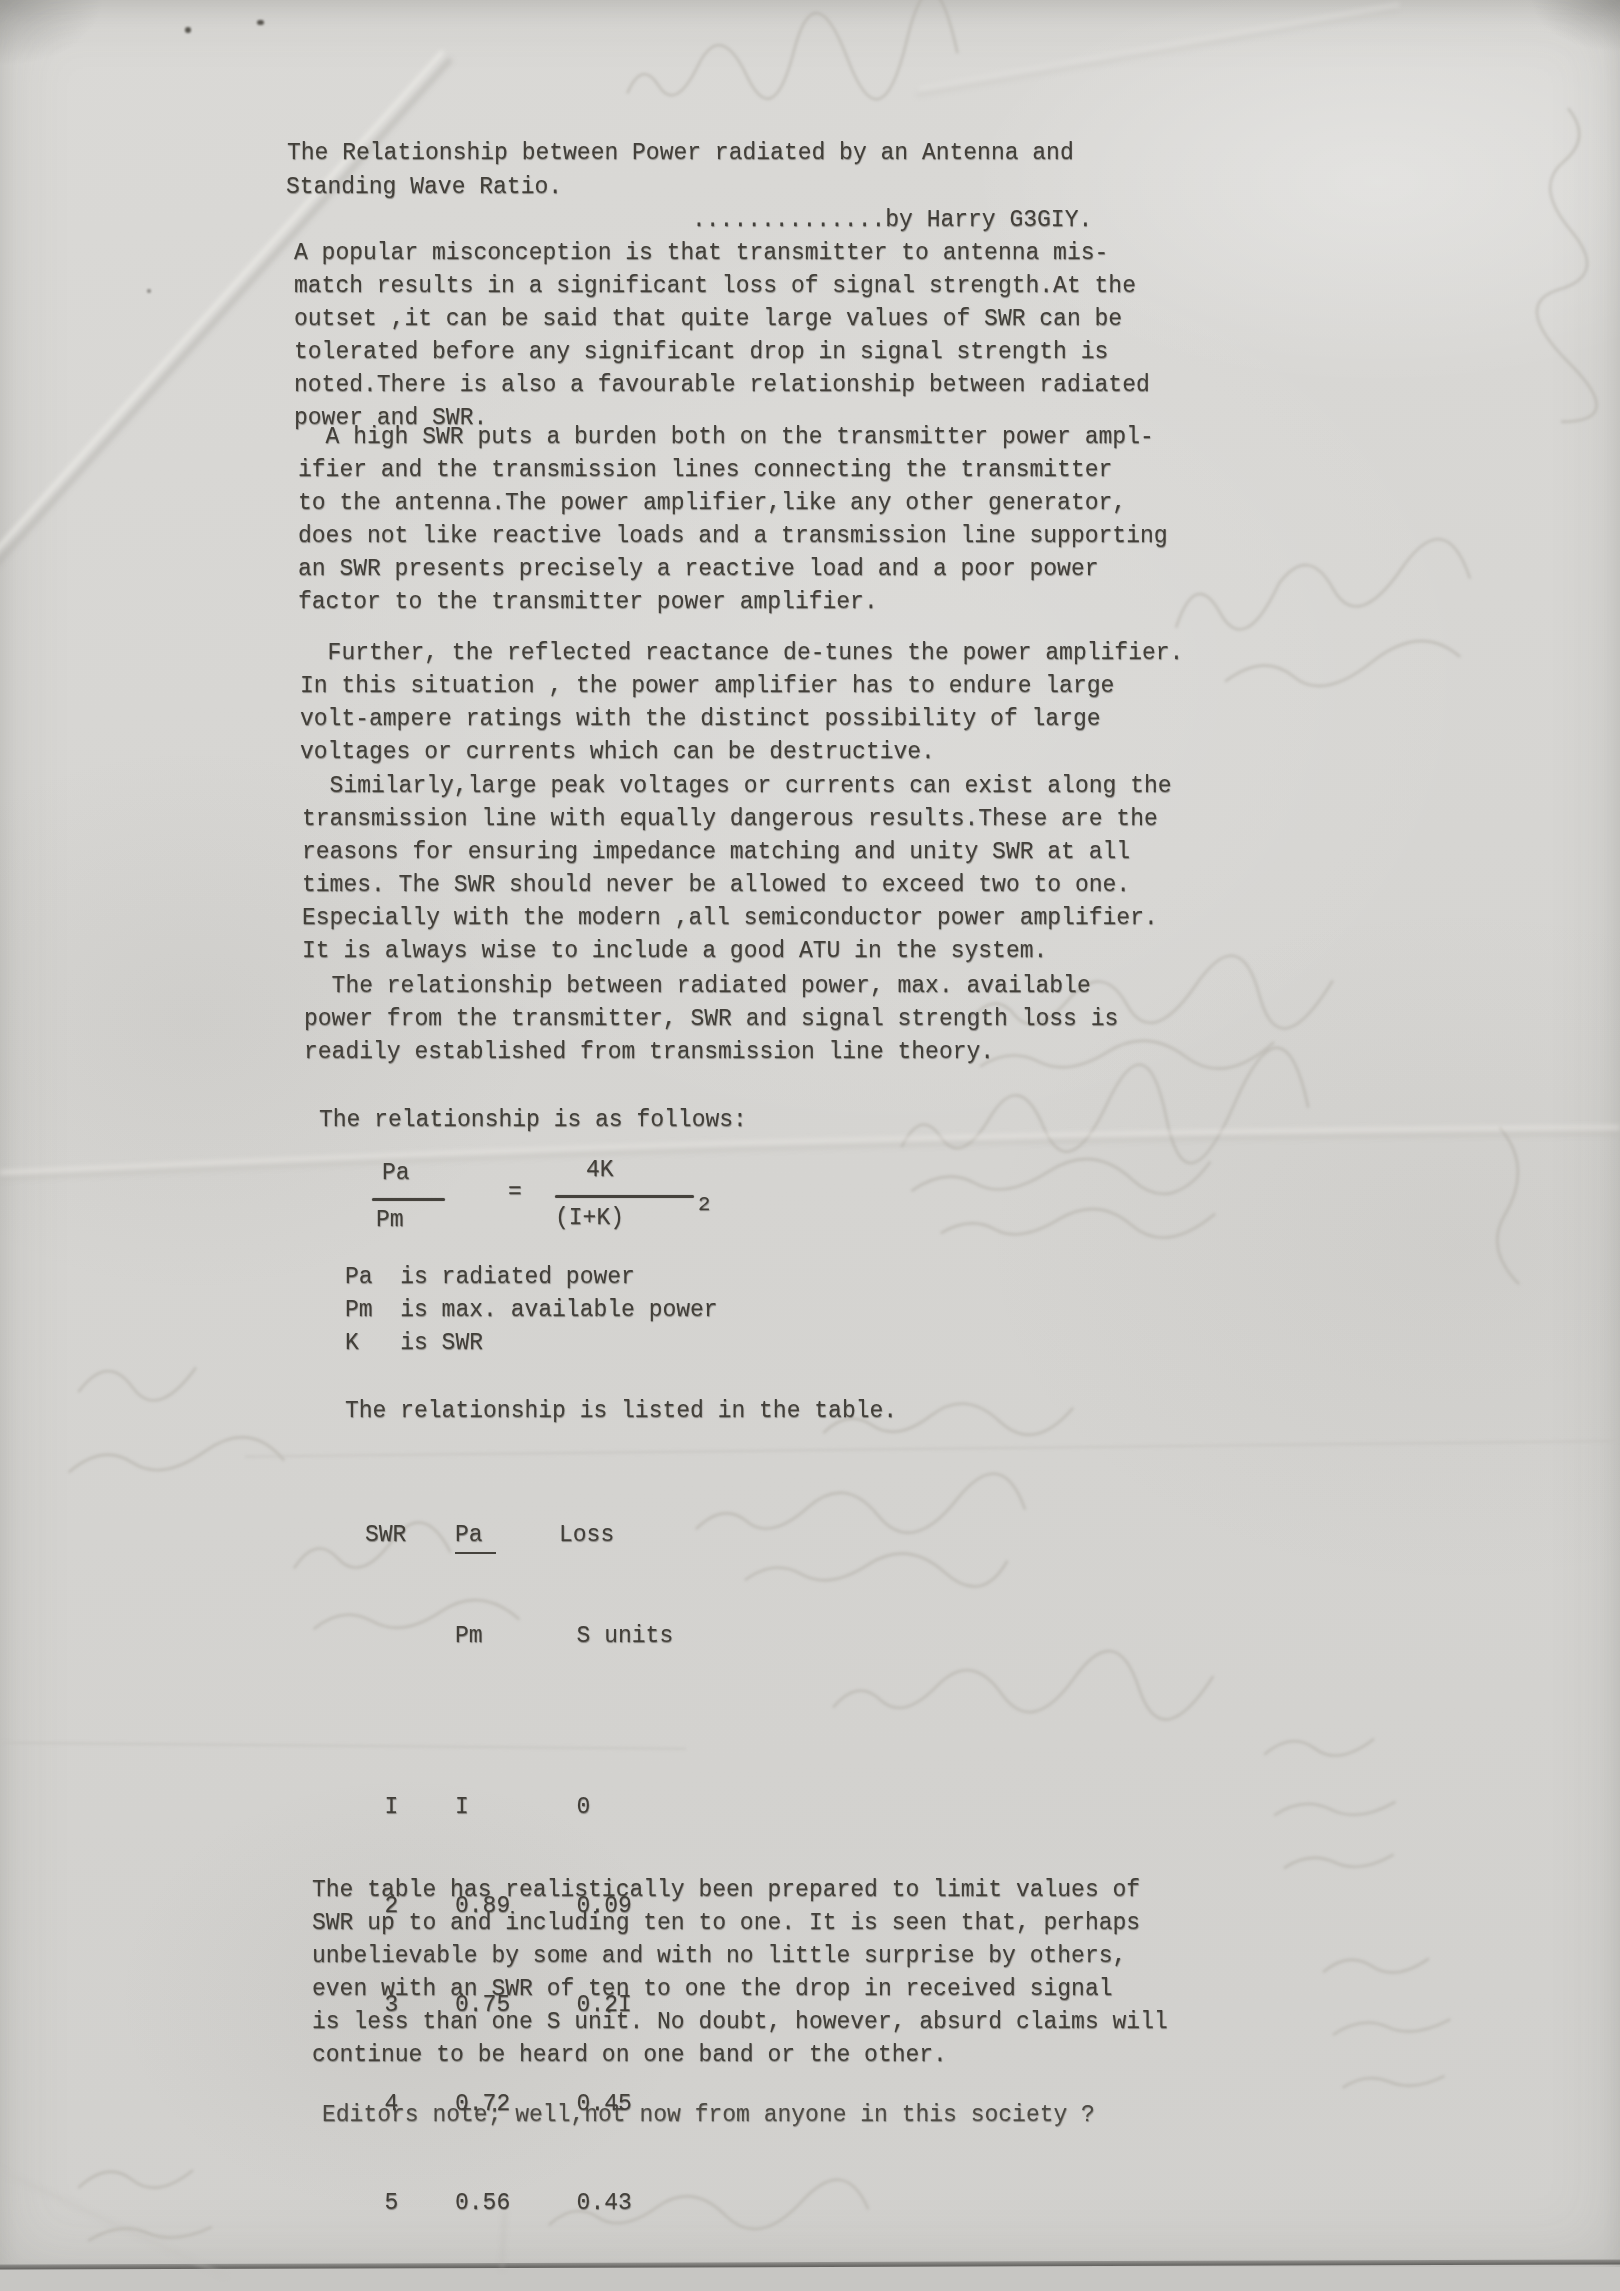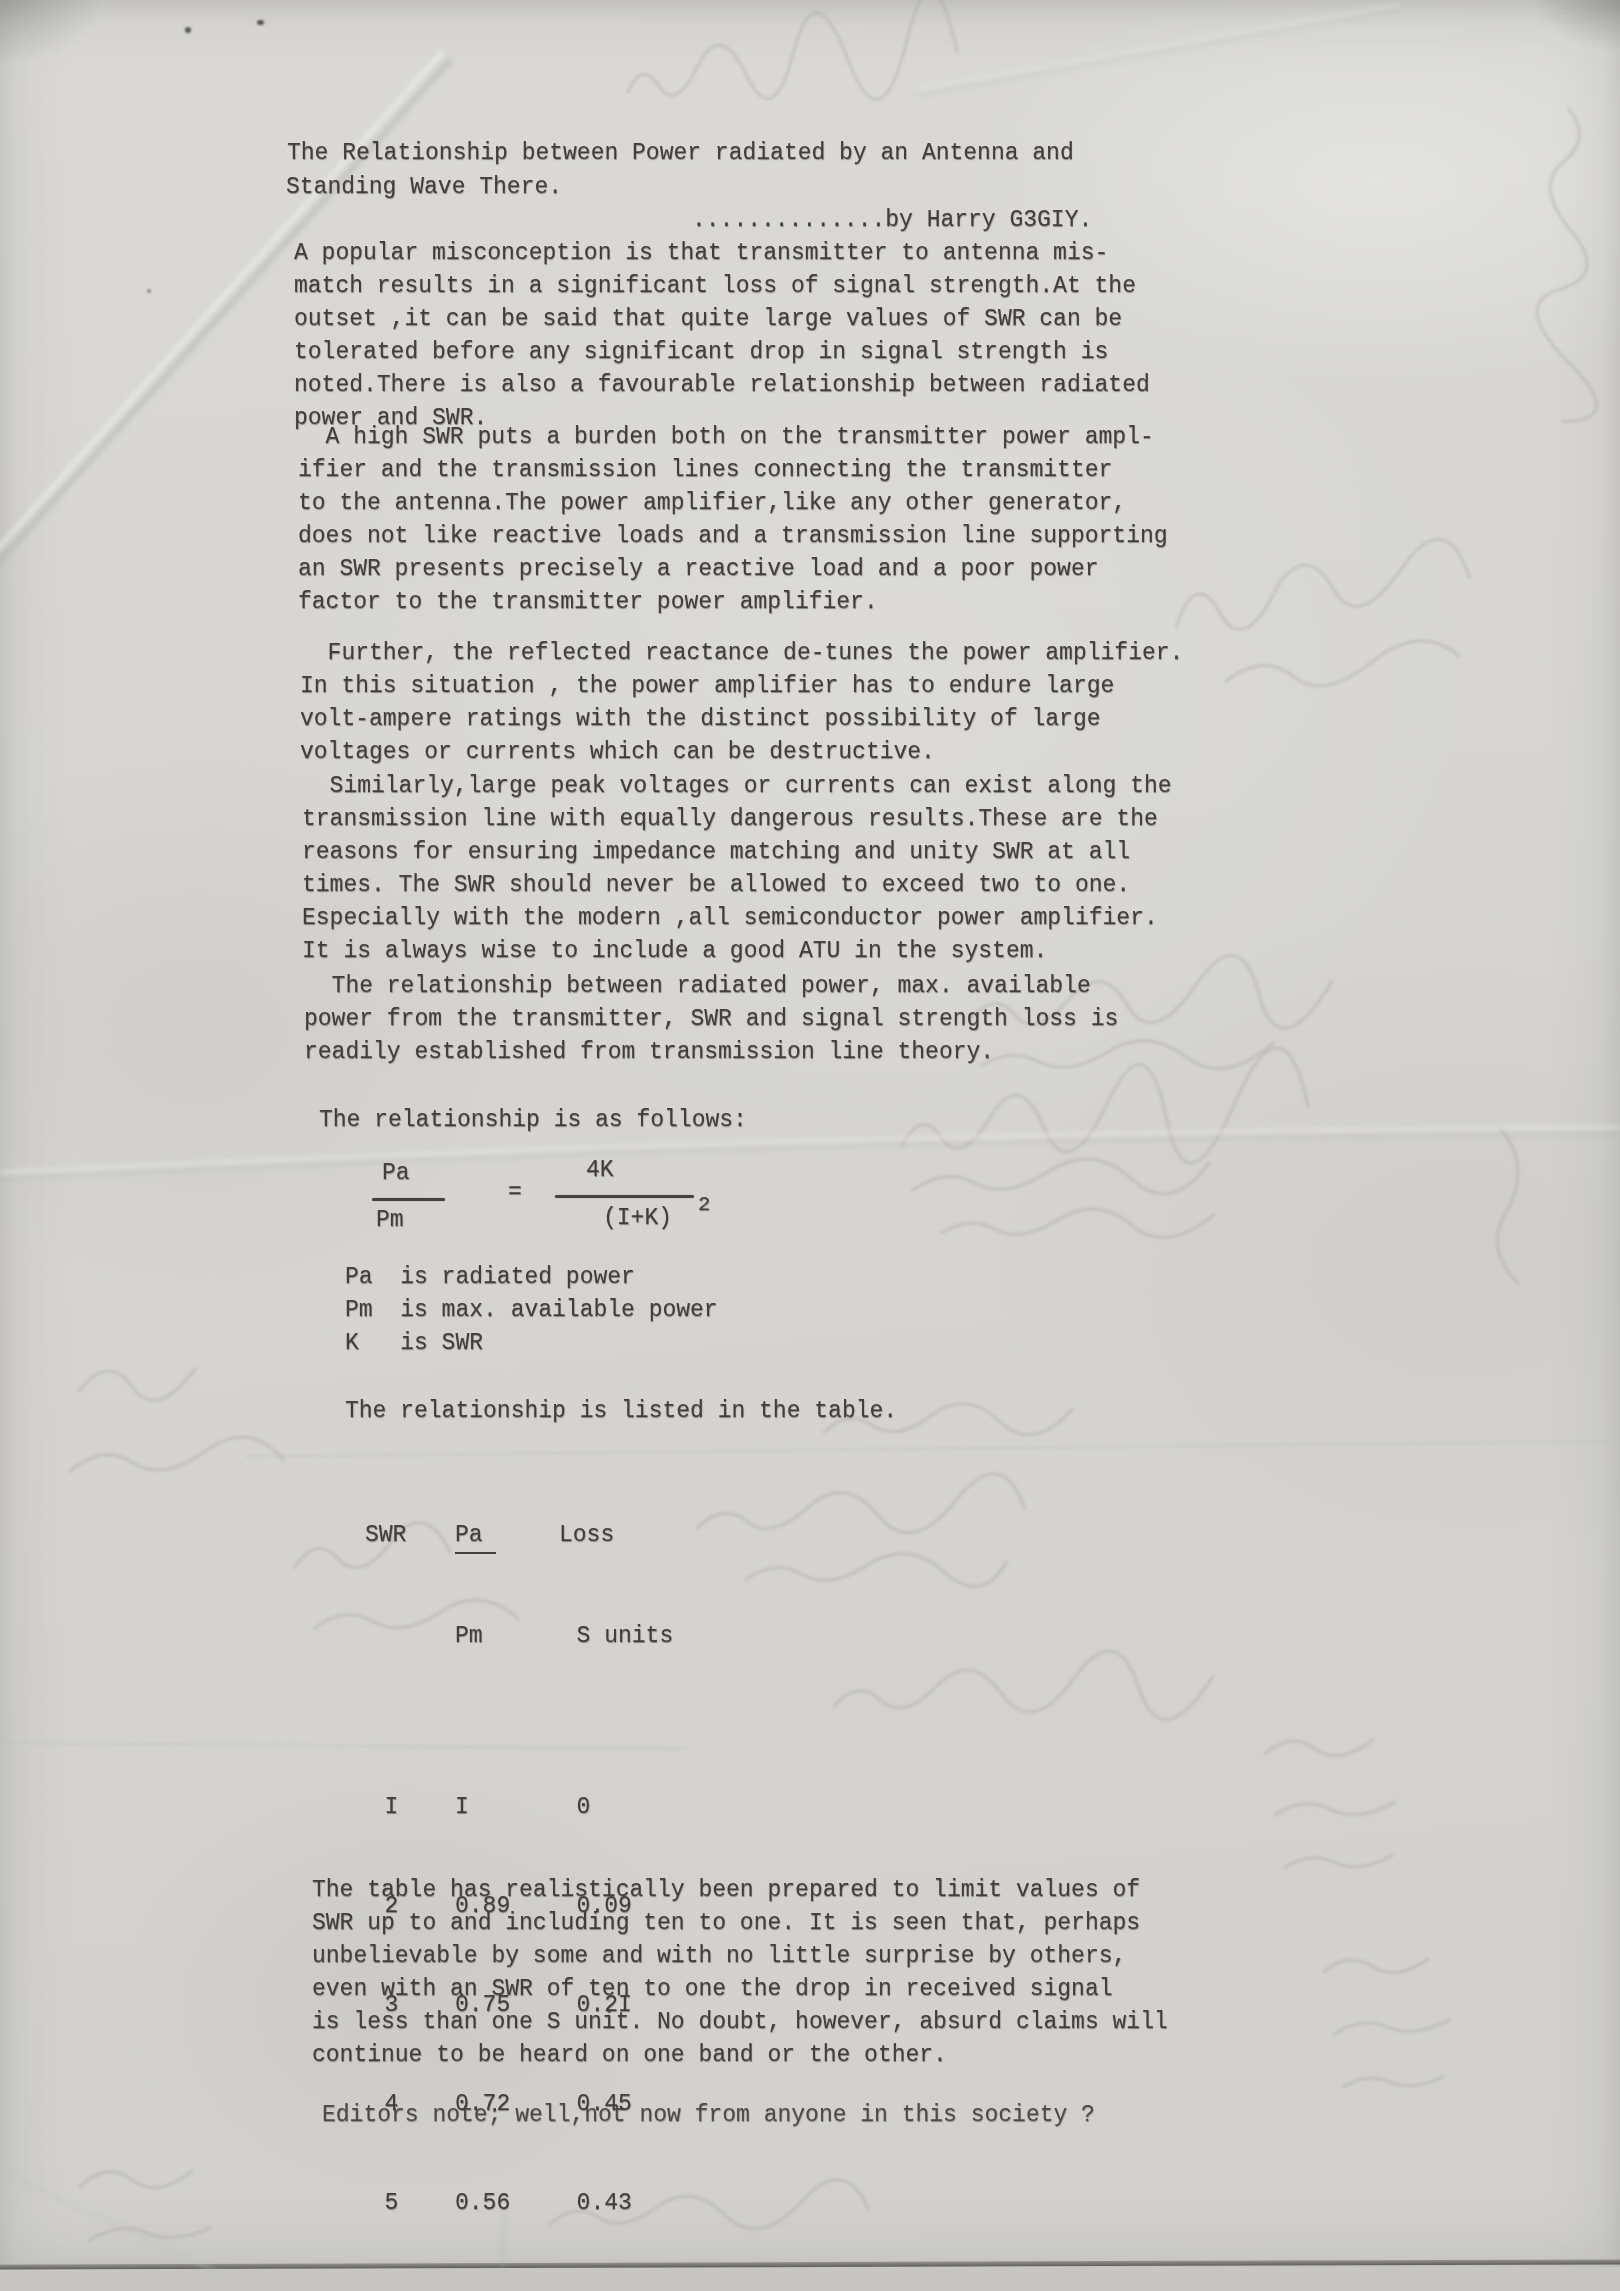--- a/index.html
+++ b/index.html
@@ -128,21 +128,21 @@
     <path d="M-5,2212 L230,2322" stroke="#c4c2be" stroke-width="3" opacity="0.5" fill="none"></path>
     <path d="M515,2256 L512,2316" stroke="#b3b1ad" stroke-width="2" opacity="0.5" fill="none"></path>
   </g>
 </svg>
 
 <div class="speck" style="left:185px;top:27.4px;width:5.9px;height:5.9px;"></div>
 <div class="speck" style="left:257px;top:19.6px;width:6.9px;height:5.9px;"></div>
 <div class="speck" style="left:147px;top:289px;width:3.9px;height:3.9px;opacity:.6;"></div>
 
 <div class="tw" style="left:287px;top:137px;">The Relationship between Power radiated by an Antenna and</div>
-<div class="tw" style="left:286px;top:171px;">Standing Wave There.</div>
+<div class="tw" style="left:286px;top:171px;">Standing Wave Ratio.</div>
 <div class="tw" style="left:692px;top:204px;">..............by Harry G3GIY.</div>
 
 <div class="tw" style="left:294px;top:237px;">A popular misconception is that transmitter to antenna mis-
 match results in a significant loss of signal strength.At the
 outset ,it can be said that quite large values of SWR can be
 tolerated before any significant drop in signal strength is
 noted.There is also a favourable relationship between radiated
 power and SWR.</div>
 <div class="tw" style="left:298px;top:421px;">  A high SWR puts a burden both on the transmitter power ampl-
 ifier and the transmission lines connecting the transmitter
@@ -166,21 +166,21 @@
 
 <div class="tw" style="left:294px;top:1104px;margin-left:25px;">The relationship is as follows:</div>
 
 <div>
   <div class="tw" style="left:382px;top:1157px;">Pa</div>
   <div class="frac-bar" style="left:372px;top:1198px;width:73px;"></div>
   <div class="tw" style="left:376px;top:1204px;">Pm</div>
   <div class="tw" style="left:508px;top:1176px;">=</div>
   <div class="tw" style="left:586px;top:1154px;">4K</div>
   <div class="frac-bar" style="left:555px;top:1195px;width:139px;"></div>
-  <div class="tw" style="left:555px;top:1202px;margin-left:48px;">(I+K)</div>
+  <div class="tw" style="left:555px;top:1202px;">(I+K)</div>
   <div class="tw sup" style="left:698px;top:1188px;">2</div>
 </div>
 
 <div class="tw" style="left:345px;top:1261px;">Pa  is radiated power
 Pm  is max. available power
 K   is SWR</div>
 
 <div class="tw" style="left:345px;top:1395px;">The relationship is listed in the table.</div>
 
 <div id="swr-table" class="tw" style="left:365px;top:1453px;">

